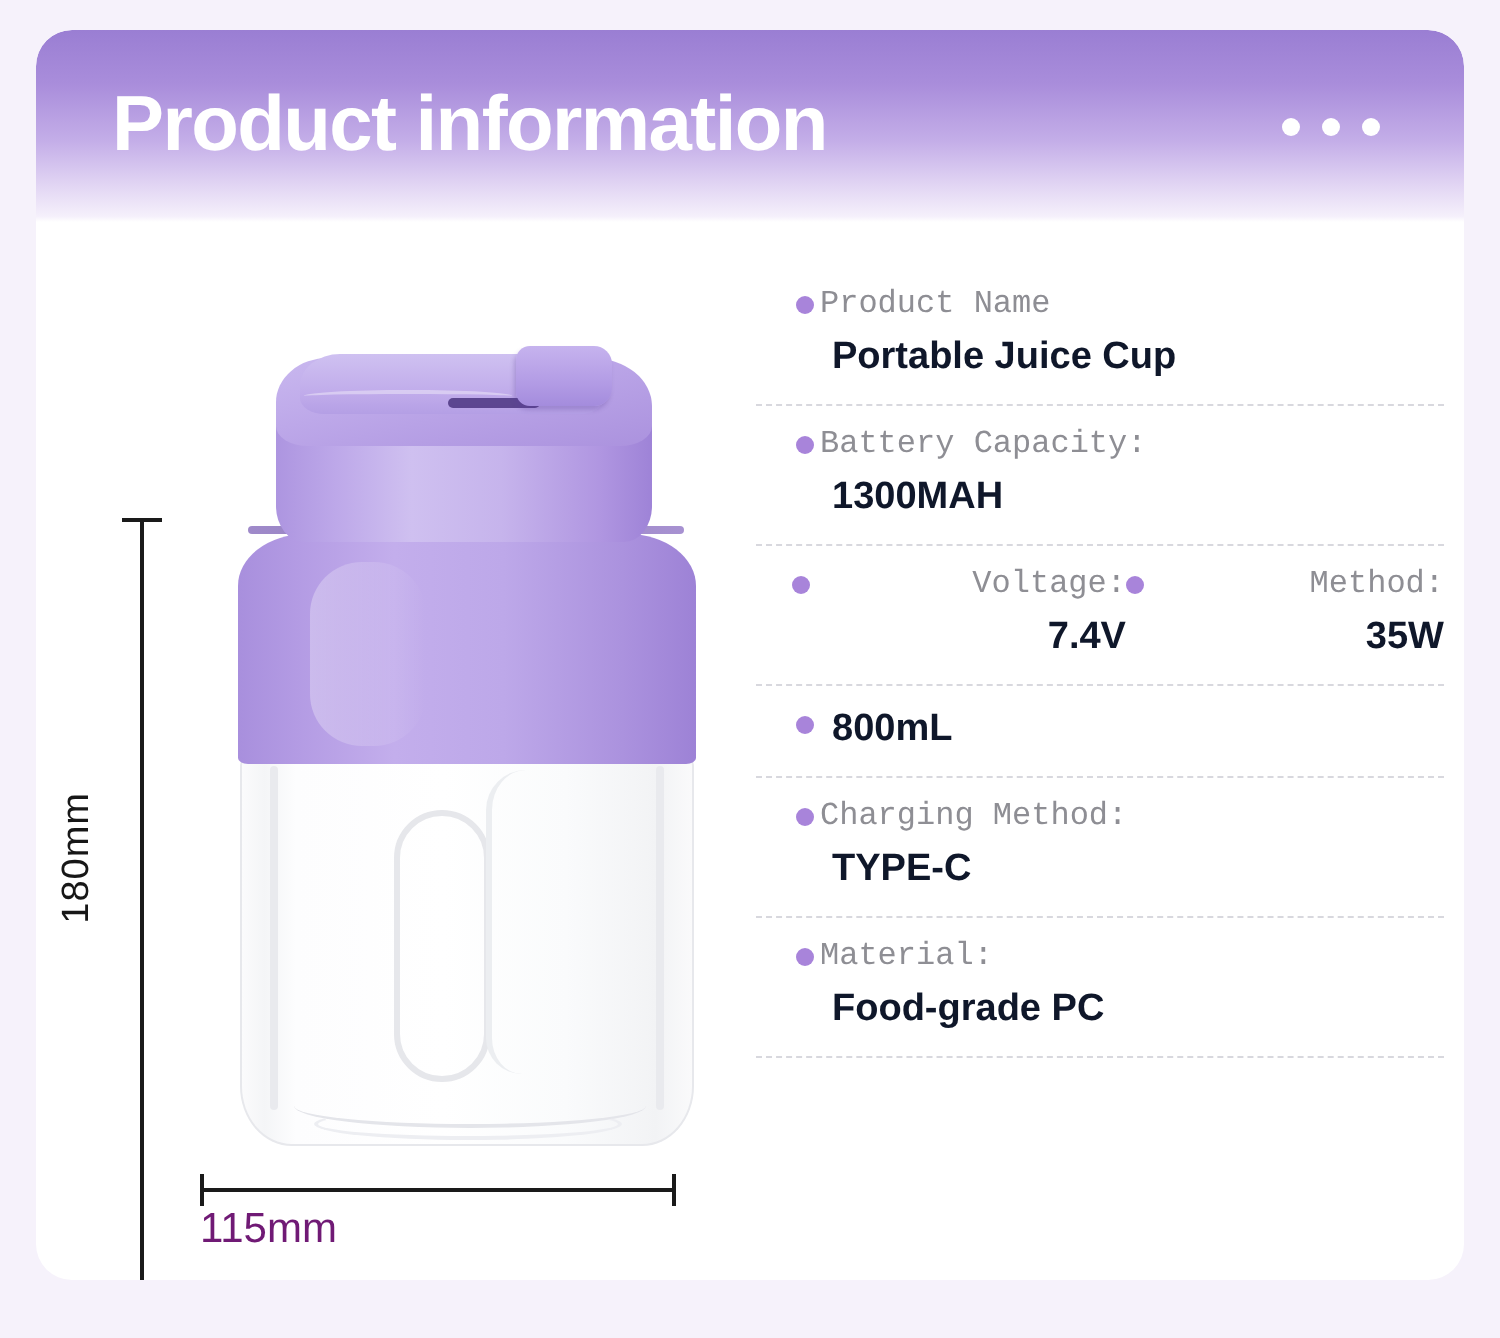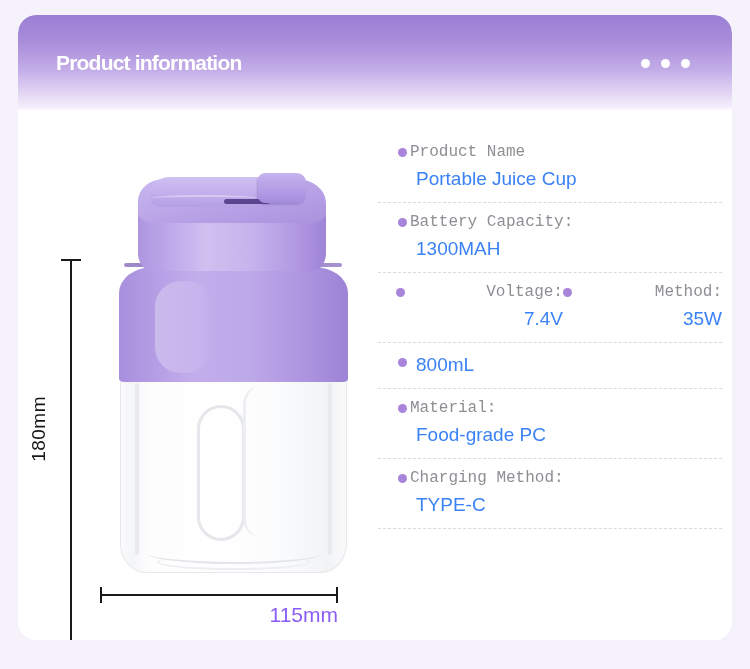--- a/index.html
+++ b/index.html
@@ -20,21 +20,21 @@
   }
   .header {
     position: relative;
     height: 96px;
     background: linear-gradient(to bottom, #9a7ed3 0%, #a98ddb 28%, #c4aee8 58%, #e3d7f4 82%, #f5f0fb 97%, #ffffff 100%);
     border-radius: 18px 18px 0 0;
   }
   .header-title {
     position: absolute;
     left: 38px; top: 28px;
-    font-size: 21px;
+    font-size: 39px;
     font-weight: 600;
     color: #ffffff;
     letter-spacing: -0.8px;
     line-height: 40px;
     white-space: nowrap;
   }
   .header-dots {
     position: absolute;
     right: 42px; top: 44px;
     display: flex;
@@ -88,23 +88,23 @@
     top: 476px;
     width: 2px; height: 16px;
     background: #1a1a1a;
   }
   .dim-h-cap-l { left: 82px; }
   .dim-h-cap-r { left: 318px; }
   .dim-h-label {
     position: absolute;
     left: 82px; top: 492px;
     width: 238px;
-    text-align: right;
+    text-align: left;
     font-size: 21px;
-    color: #8b5cf6;
+    color: #701a75;
   }
 
   
   .bottle {
     position: absolute;
     left: 88px; top: 48px;
     width: 254px; height: 424px;
   }
   
   .body-clear {
@@ -256,22 +256,22 @@
     font-size: 16px;
     color: #8e8e94;
     line-height: 24px;
     padding-left: 14px;
     white-space: nowrap;
     font-family: Liberation Mono, monospace;
   }
   .spec-value {
     display: block;
     font-size: 19px;
-    font-weight: normal;
-    color: #3b82f6;
+    font-weight: bold;
+    color: #0f172a;
     line-height: 29px;
     padding-left: 20px;
     white-space: nowrap;
   }
   .spec-row.two-col { display: flex; }
   .spec-col { position: relative; text-align: right; }
   .spec-col.c1 { width: 168px; }
   .spec-col.c2 { width: 160px; }
   .spec-col .bullet { left: 0px; top: 8px; }
   .spec-col .spec-label { padding-left: 14px; }
@@ -355,24 +355,24 @@
       </div>
     </div>
 
     <div class="spec-row">
       <span class="bullet"></span>
       <span class="spec-value">800mL</span>
     </div>
 
     <div class="spec-row">
       <span class="bullet"></span>
+      <span class="spec-label">Charging Method:</span>
+      <span class="spec-value">TYPE-C</span>
+    </div>
+
+    <div class="spec-row">
+      <span class="bullet"></span>
       <span class="spec-label">Material:</span>
       <span class="spec-value">Food-grade PC</span>
     </div>
 
-    <div class="spec-row">
-      <span class="bullet"></span>
-      <span class="spec-label">Charging Method:</span>
-      <span class="spec-value">TYPE-C</span>
-    </div>
-
   </div>
 </div>
 
 </body></html>

